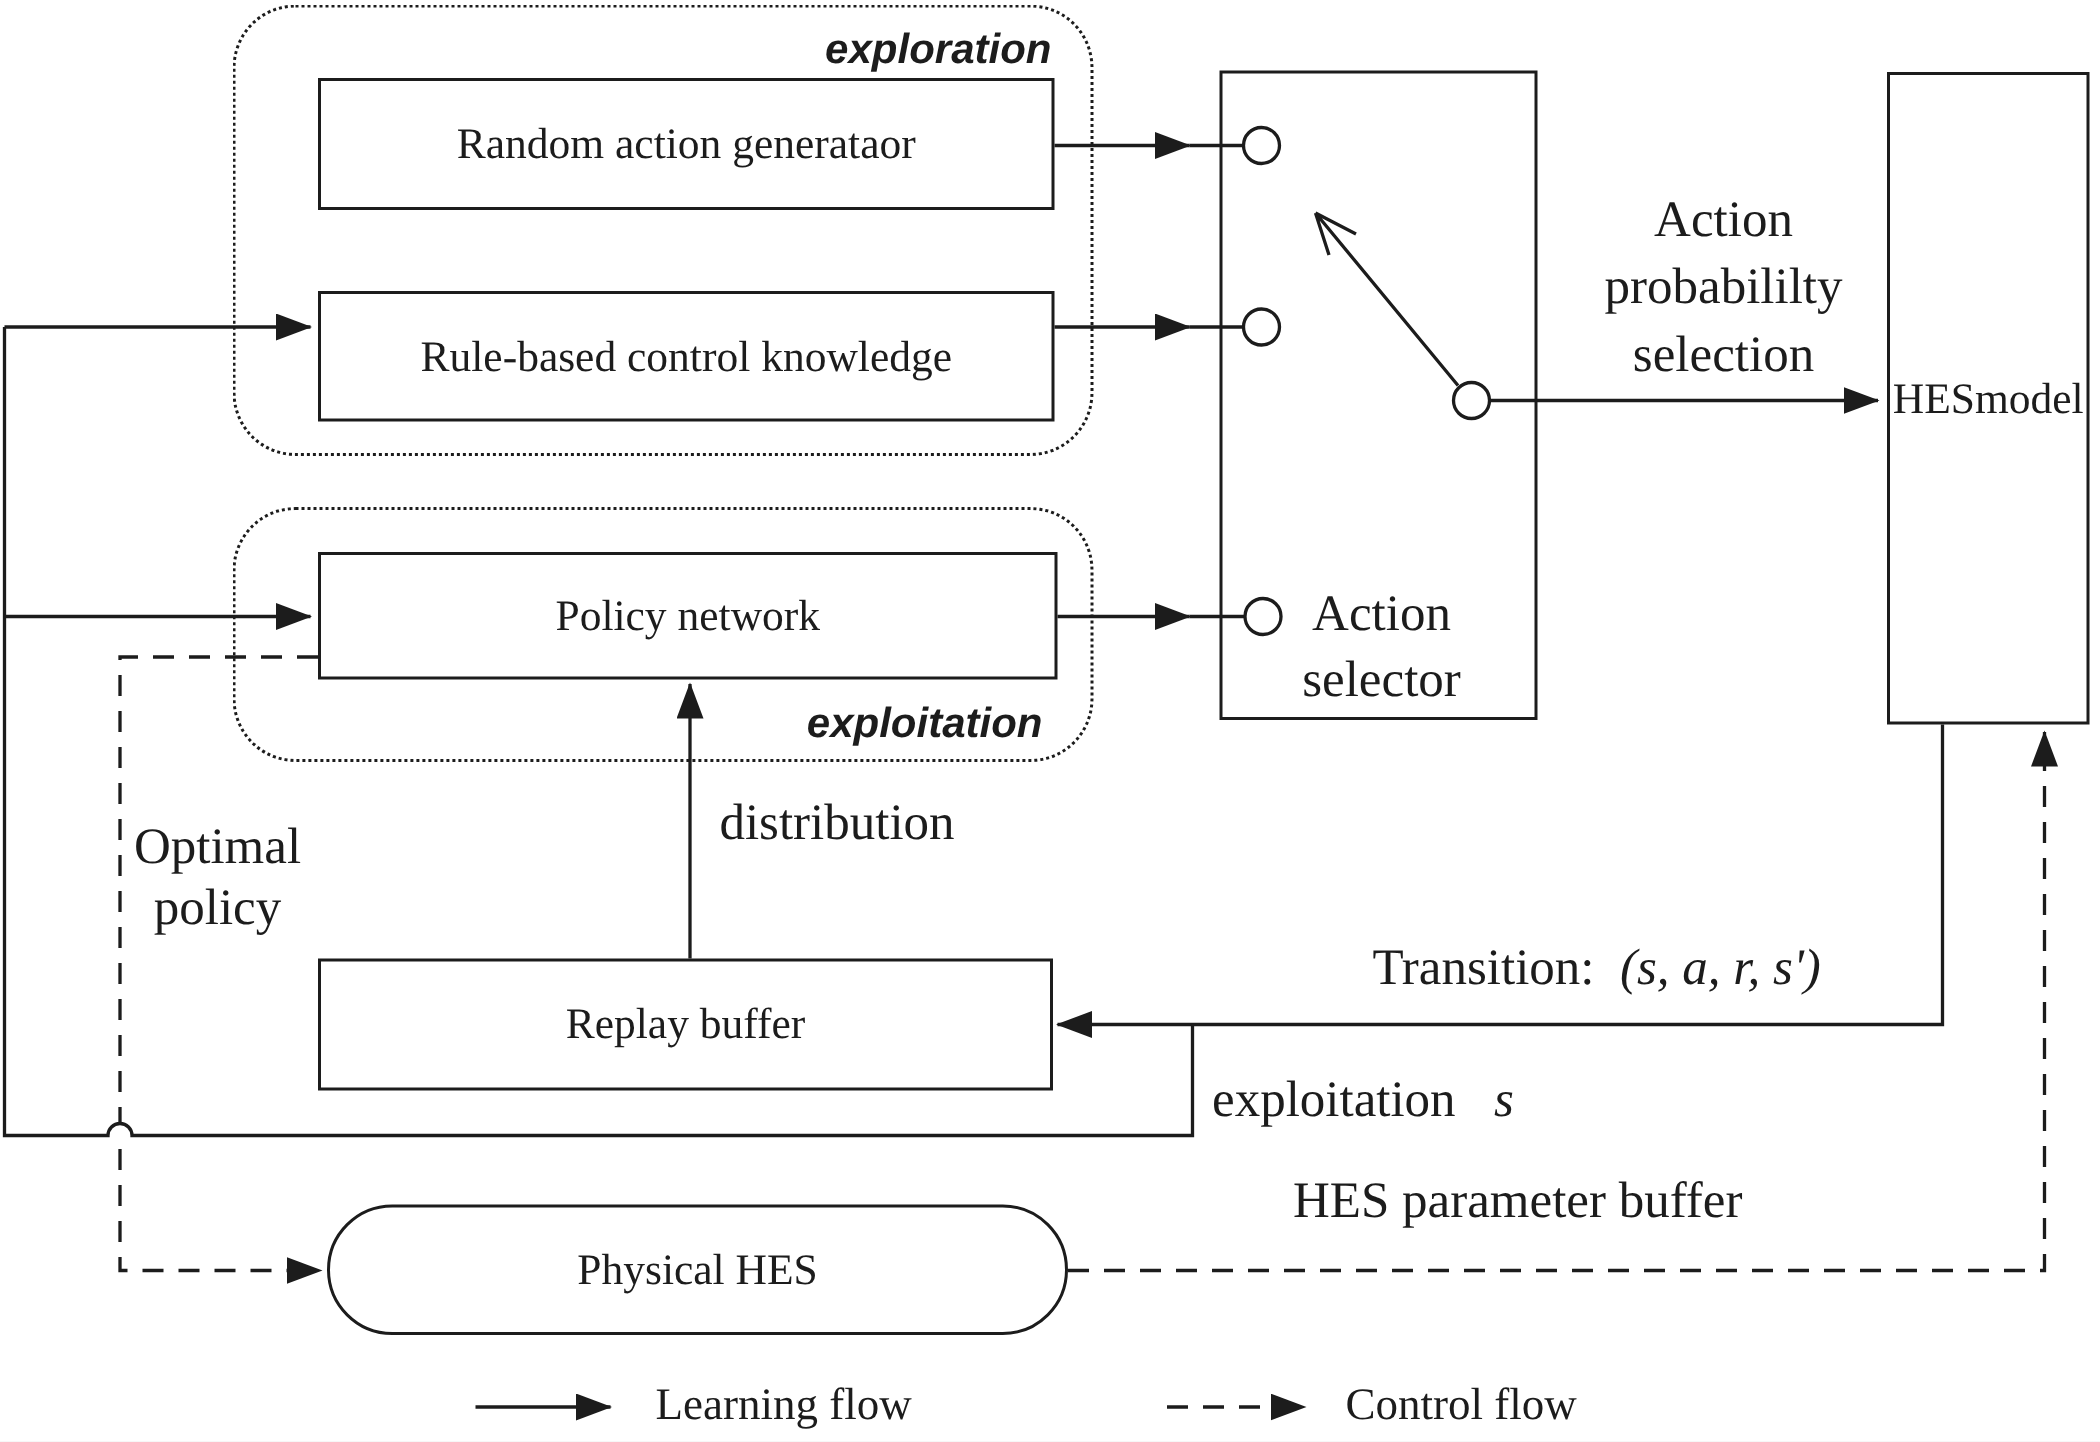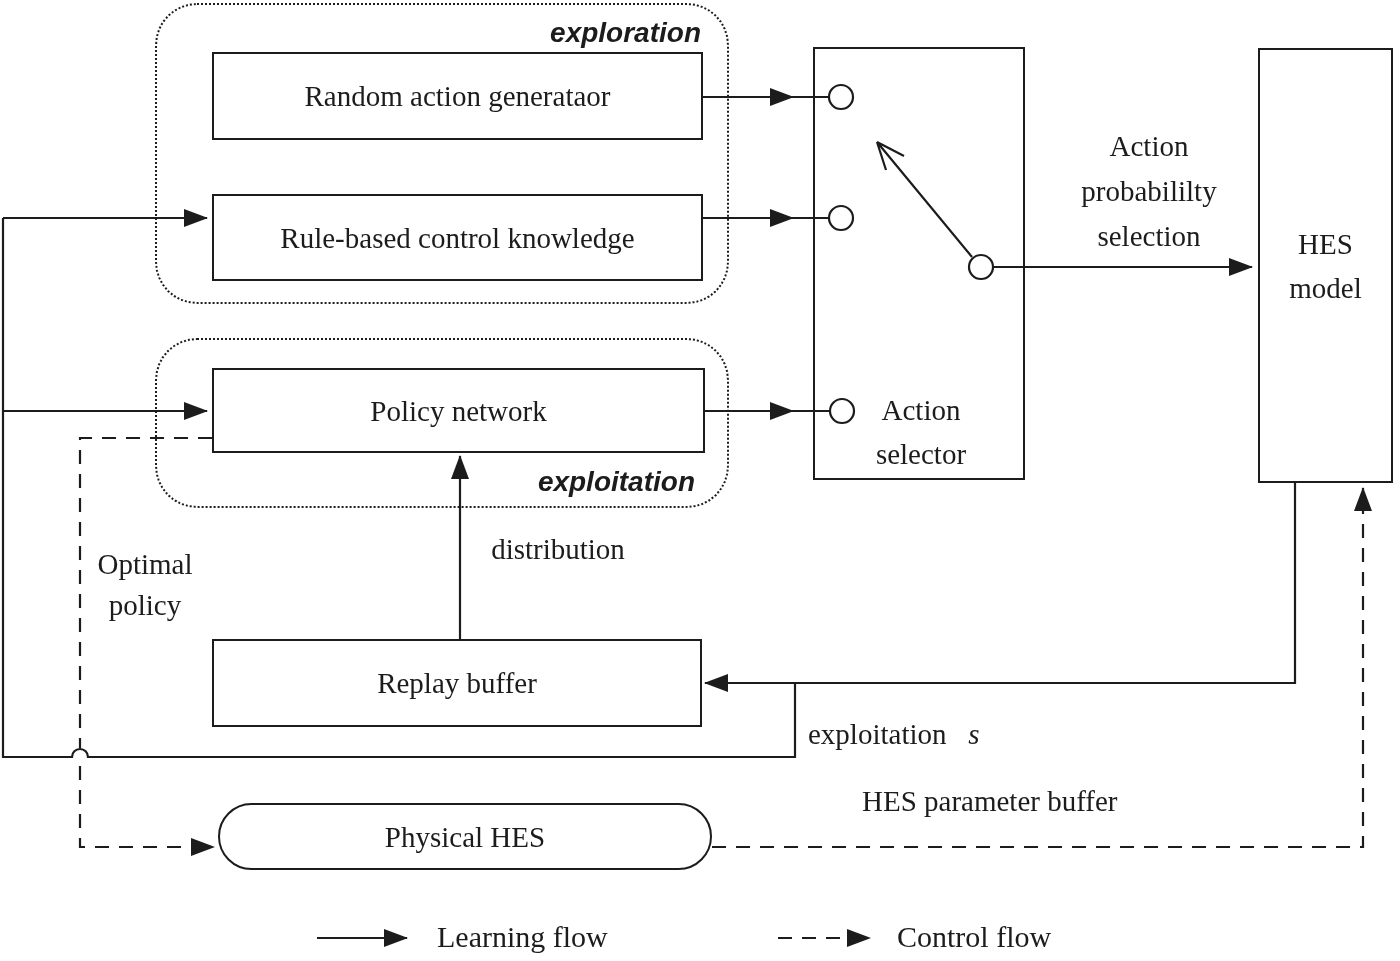--- a/index.html
+++ b/index.html
@@ -17,22 +17,22 @@
     font-family:"Liberation Sans","DejaVu Sans",sans-serif;
     font-weight:bold; font-style:italic; font-size:28px; line-height:32px;
     text-align:right; white-space:nowrap;
   }
   .box {
     border:2.2px solid var(--ink); background:var(--paper);
     display:flex; align-items:center; justify-content:center;
     font-size:29px; line-height:34px; text-align:center; white-space:nowrap;
   }
   .stadium { border-radius:44px; }
-  .stack { flex-direction:column; }
-  .lbl { font-size:29px; line-height:44px; white-space:nowrap; }
+  .stack { flex-direction:row; }
+  .lbl { font-size:34px; line-height:44px; white-space:nowrap; }
   .lbl.center { text-align:center; }
   .math { font-style:italic; }
   .legend-label { font-size:30px; line-height:34px; white-space:nowrap; }
   svg.wires { position:absolute; left:0; top:0; pointer-events:none; }
   svg.wires path, svg.wires circle { stroke:var(--ink); stroke-width:2.2; fill:none; }
   svg.wires path.dash { stroke-dasharray:14 10; }
   svg.wires circle.contact { fill:var(--paper); }
   #arrowhead-path { fill:var(--ink); stroke:none; }
 </style>
 </head>
@@ -48,21 +48,21 @@
 
   <div class="abs box" style="left:212px; top:52px; width:491px; height:88px;">Random action generataor</div>
   <div class="abs box" style="left:212px; top:194px; width:491px; height:87px;">Rule-based control knowledge</div>
   <div class="abs box" style="left:212px; top:368px; width:493px; height:85px;">Policy network</div>
   <div class="abs box" style="left:813px; top:47px; width:212px; height:433px;"></div>
   <div class="abs box stack" style="left:1258px; top:48px; width:135px; height:435px; line-height:44px;">
     <div>HES</div>
     <div>model</div>
   </div>
   <div class="abs box" style="left:212px; top:639px; width:490px; height:88px;">Replay buffer</div>
-  <div class="abs box stadium" style="left:218px; top:803px; width:494px; height:67px;">Physical HES</div>
+  <div class="abs box stadium" style="left:218px; top:803px; width:494px; height:87px;">Physical HES</div>
 
   <div class="abs lbl center" style="left:846px; top:388px; width:150px;">
     <div>Action</div>
     <div>selector</div>
   </div>
 
   <div class="abs lbl center" style="left:1044px; top:124px; width:210px; line-height:45px;">
     <div>Action</div>
     <div>probabililty</div>
     <div>selection</div>
@@ -70,20 +70,24 @@
 
   <div class="abs lbl center" style="left:460px; top:524px; width:196px; line-height:50px;">
     <div>distribution</div>
   </div>
 
   <div class="abs lbl center" style="left:70px; top:544px; width:150px; line-height:41px;">
     <div>Optimal</div>
     <div>policy</div>
   </div>
 
+  <div class="abs lbl" style="left:915px; top:627px; line-height:38px;">
+    <span>Transition:</span>&nbsp;
+    <span class="math">(s, a, r, s')</span>
+  </div>
 
   <div class="abs lbl" style="left:808px; top:715px; line-height:38px;">
     <span>exploitation</span>&nbsp;&nbsp;
     <span class="math">s</span>
   </div>
 
   <div class="abs lbl" style="left:862px; top:782px; line-height:38px;">HES parameter buffer</div>
 
   <div class="abs legend-label" style="left:437px; top:920px;">Learning flow</div>
   <div class="abs legend-label" style="left:897px; top:920px;">Control flow</div>

